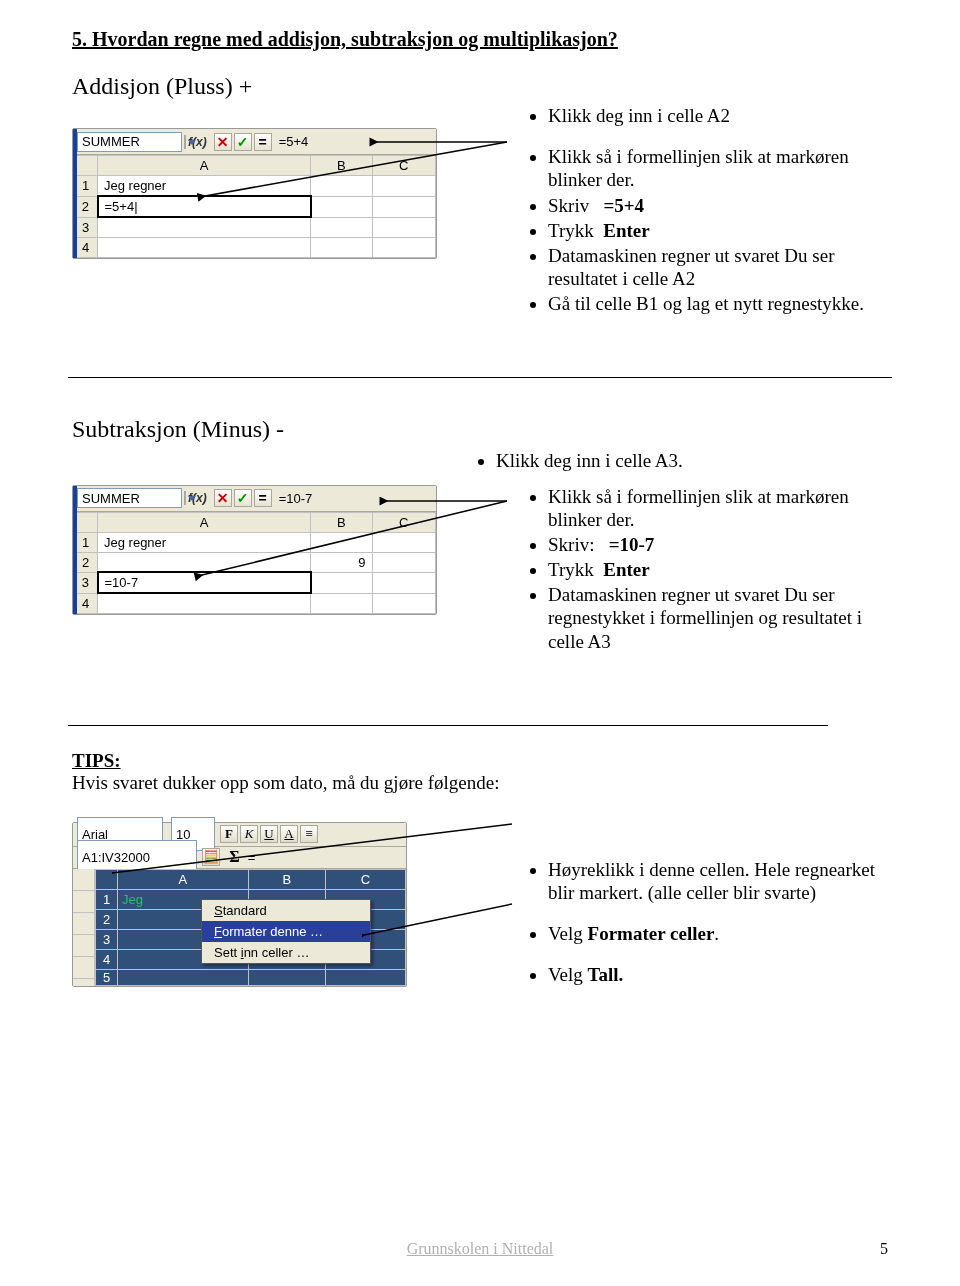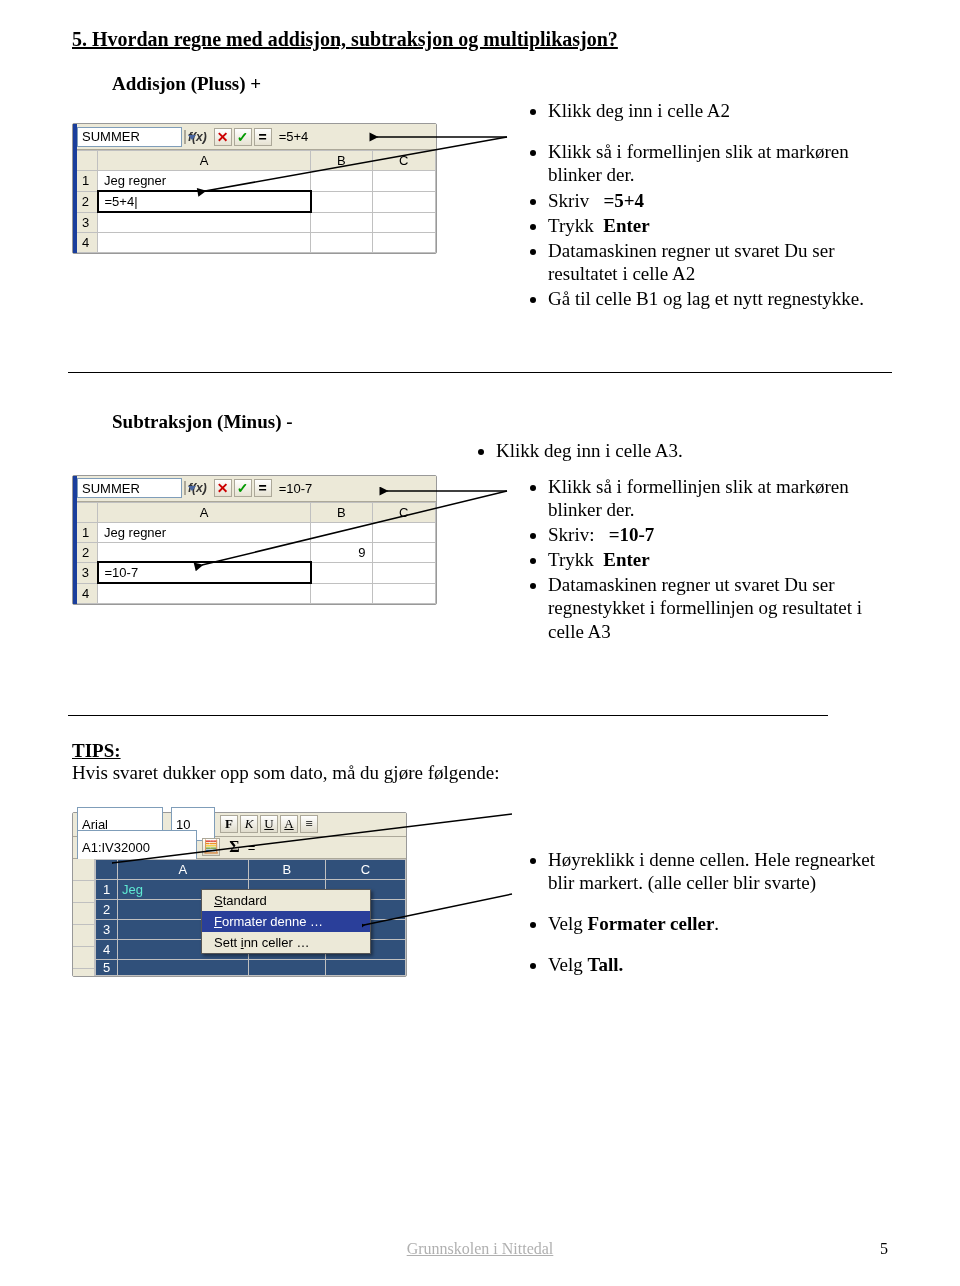--- a/index.html
+++ b/index.html
@@ -13,23 +13,22 @@
     position: relative;
     padding: 28px 72px 0 72px;
   }
   .heading {
     font-weight: bold;
     font-size: 20px;
     margin-bottom: 22px;
     text-decoration: underline;
   }
   .subheading {
-    font-weight: bold;
-    font-size: 19px;
-    margin-left: 40px;
+    font-weight: normal;
+    font-size: 24px;
   }
   .bullets {
     list-style: disc;
     padding-left: 24px;
     margin-left: 14px;
   }
   .bullets li {
     margin-bottom: 2px;
     line-height: 1.22;
   }
@@ -124,21 +123,21 @@
   .shot3 .refbar .sel{width:120px;}
   .shot3 .sigma{font-family:"Times New Roman",serif;font-size:16px;font-weight:bold;padding:0 8px;}
   .shot3 .grid{display:flex;}
   .shot3 .sideicons{width:22px;background:#ece9d8;border-right:1px solid #c0c0c0;}
   .shot3 .sideicons div{height:22px;border-bottom:1px solid #c0c0c0;}
   .shot3 table{border-collapse:collapse;flex:1;}
   .shot3 th,.shot3 td{border:1px solid #c0c0c0;height:20px;font-weight:normal;background:#fff;padding:0 4px;}
   .shot3 th{background:#ece9d8;text-align:center;}
   .shot3 th.rh{width:22px;background:#30507a;color:#fff;}
   .shot3 th.cblack{background:#30507a;color:#fff;}
-  .shot3 td.dark{background:#30507a;color:#5eead4;}
+  .shot3 td.dark{background:#30507a;color:#22c55e;}
   .shot3 .ctxmenu{
     position:absolute; left:128px; top:76px; width:170px;
     background:#ece9d8; border:1px solid #555; box-shadow:2px 2px 3px rgba(0,0,0,.4);
     font-size:13px;
   }
   .shot3 .ctxmenu .mi{padding:3px 12px;}
   .shot3 .ctxmenu .mi.hi{background:#2a3f9a;color:#fff;}
   .shot3 .ctxmenu .mi .uk{text-decoration:underline;}
 
   

